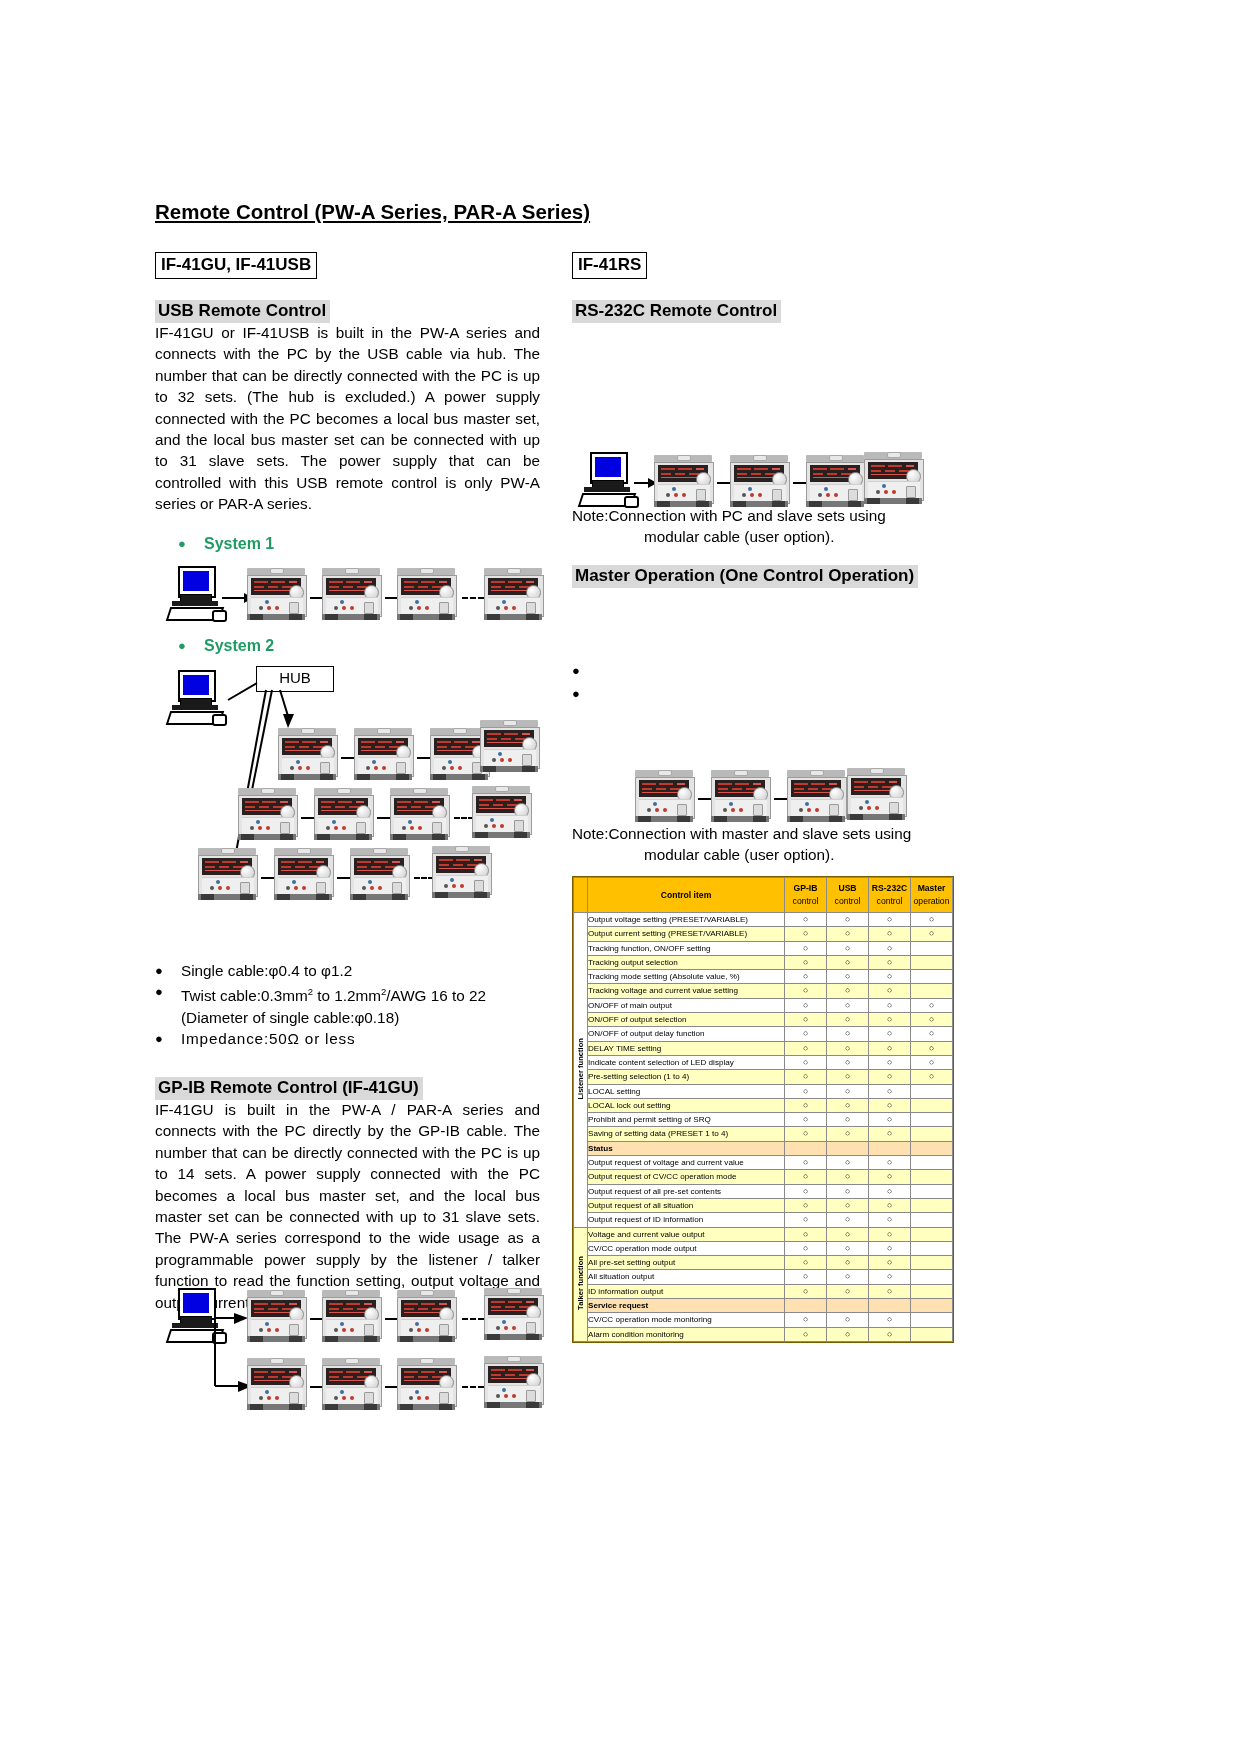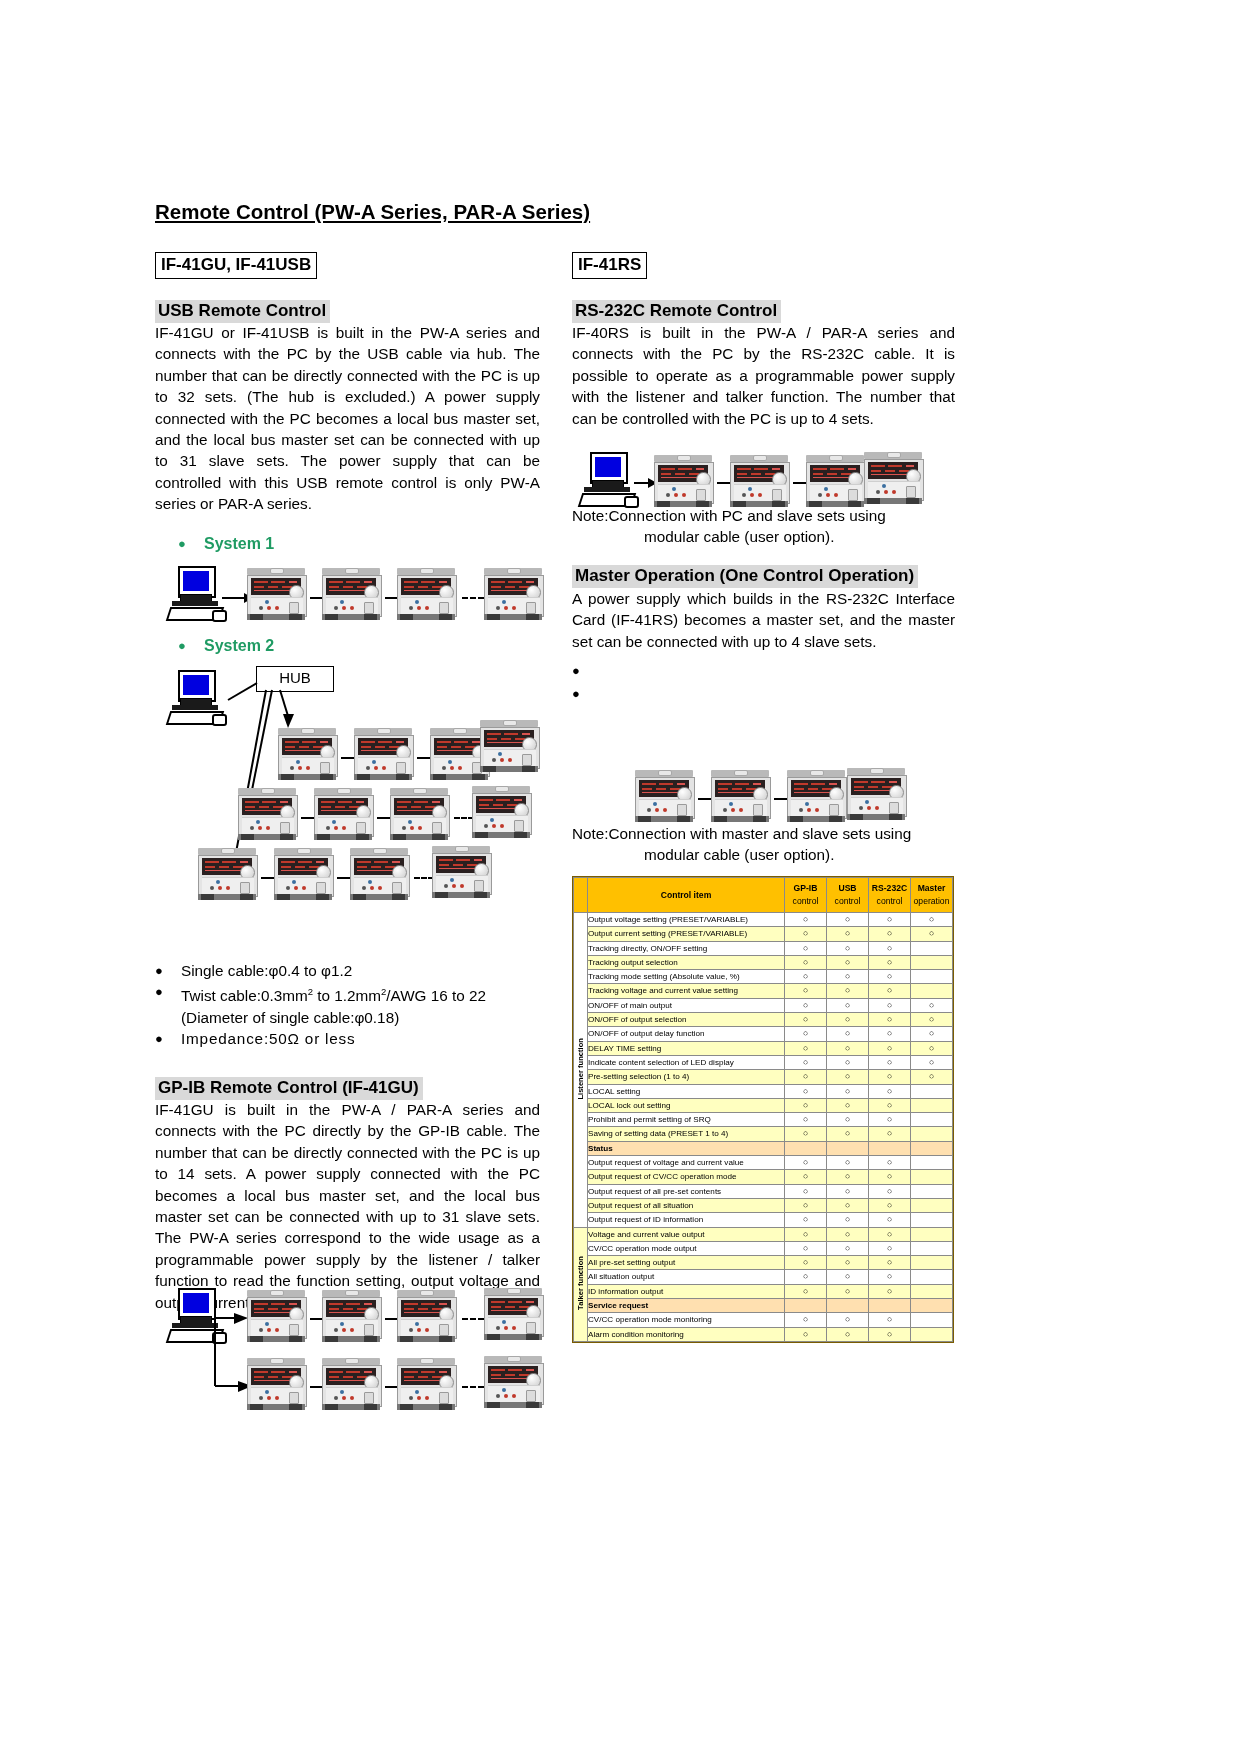--- a/index.html
+++ b/index.html
@@ -858,21 +858,20 @@
             <div class="sw"></div>
           </div>
         </div>
       <div class="foot"></div>
         <div class="footL"></div>
         <div class="footR"></div>
     </div>
   </div>
 
   <div class="sec-head" style="left:572px;top:300px;">RS-232C Remote Control</div>
-  <div class="para" style="left:572px;top:322px;width:383px;">IF-40RS is built in the PW-A / PAR-A series and connects with the PC by the RS-232C cable. It is possible to operate as a programmable power supply with the listener and talker function. The number that can be controlled with the PC is up to 4 sets.</div>
 
   <div>
     <div class="pc" style="left:580px;top:452px;">
       <div class="mon">
           <div class="scr"></div>
         </div>
       <div class="neck"></div>
         <div class="base"></div>
       <div class="kb"></div>
         <div class="mouse"></div>
@@ -987,21 +986,20 @@
         <div class="footR"></div>
     </div>
   </div>
 
   <div class="note" style="left:572px;top:505px;width:383px;">
     <span class="nhang">Note:Connection with PC and slave sets using</span>
     <span class="nhang2">modular cable (user option).</span>
   </div>
 
   <div class="sec-head" style="left:572px;top:565px;">Master Operation (One Control Operation)</div>
-  <div class="para" style="left:572px;top:588px;width:383px;">A power supply which builds in the RS-232C Interface Card (IF-41RS) becomes a master set, and the master set can be connected with up to 4 slave sets.</div>
   <div class="blist" style="left:572px;top:660px;width:383px;">
     <div class="brow">
       <div class="bdot" style="width:44px;flex:0 0 44px;">●</div>
     </div>
     <div class="brow" style="margin-top:2px;">
       <div class="bdot" style="width:44px;flex:0 0 44px;">●</div>
     </div>
   </div>
 
   <div>
@@ -1153,21 +1151,21 @@
             <td class="mark colw">○</td>
           </tr>
           <tr class="yel">
             <td class="item">Output current setting  (PRESET/VARIABLE)</td>
             <td class="mark colw">○</td>
             <td class="mark colw">○</td>
             <td class="mark colw">○</td>
             <td class="mark colw">○</td>
           </tr>
           <tr class="wht">
-            <td class="item">Tracking directly, ON/OFF setting</td>
+            <td class="item">Tracking function, ON/OFF setting</td>
             <td class="mark colw">○</td>
             <td class="mark colw">○</td>
             <td class="mark colw">○</td>
             <td class="mark colw"></td>
           </tr>
           <tr class="yel">
             <td class="item">Tracking output selection</td>
             <td class="mark colw">○</td>
             <td class="mark colw">○</td>
             <td class="mark colw">○</td>

